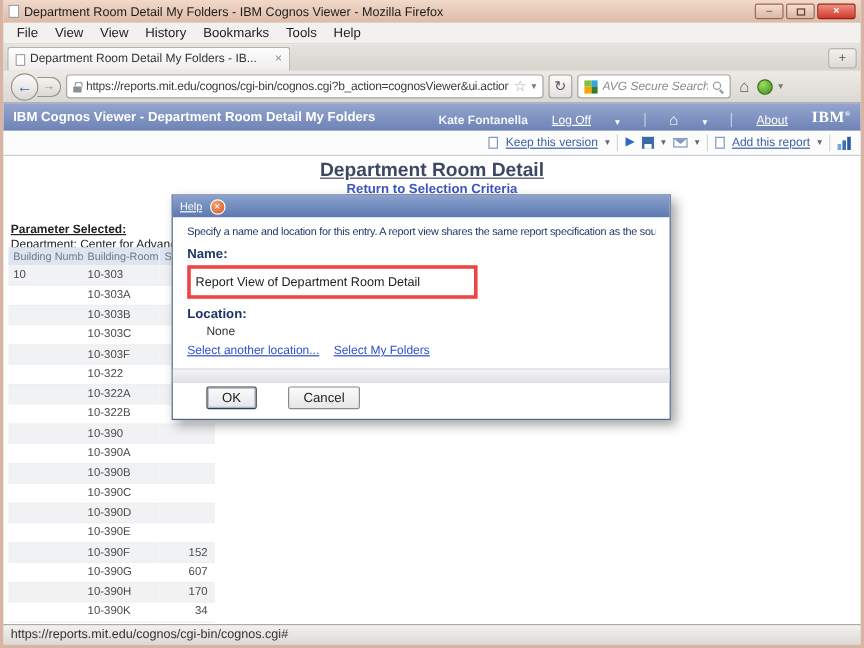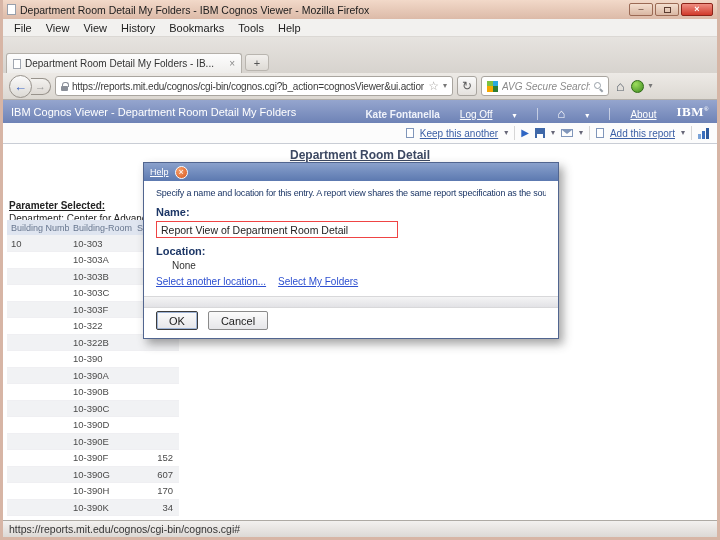--- a/index.html
+++ b/index.html
@@ -20,22 +20,22 @@
         font-size:9px; color:#5a3b30; line-height:1; }
   .wb .maxbox { width:7px; height:6px; border:1px solid #5a3b30; display:block; }
   .wb.close { width:32px; background:linear-gradient(#ef8e82,#d13a2b); color:#fff; font-weight:bold; border-color:#8d2318; }
 
   
   .menubar { height:18px; background:#f2f1ef; border-bottom:1px solid #dbd8d4; display:flex; align-items:center;
              padding-left:4px; flex:0 0 auto; }
   .menu-item { font-size:11px; color:#222; padding:2px 7px; cursor:default; }
 
   
-  .tabbar { height:36px; background:linear-gradient(#e6e3df,#d7d3ce); display:flex; align-items:flex-end;
-            padding:2px 3px 0; gap:3px; flex:0 0 auto; }
+  .tabbar { height:22px; background:linear-gradient(#e6e3df,#d7d3ce); display:flex; align-items:flex-end;
+            padding:2px 3px 0; gap:3px; flex:0 0 auto;justify-content:space-between; }
   .tab { width:236px; height:20px; background:linear-gradient(#fdfdfd,#efeeec); border:1px solid #b4b0aa;
          border-bottom:none; border-radius:3px 3px 0 0; display:flex; align-items:center; padding:0 6px; gap:4px; }
   .tab-fav { width:8px; height:10px; background:#fff; border:1px solid #a0a6b0; flex:0 0 auto; }
   .tab-label { font-size:10px; color:#333; white-space:nowrap; overflow:hidden; flex:1; }
   .tab-close { color:#8a8a8a; font-size:10px; line-height:1; }
   .newtab { width:24px; height:17px; margin-bottom:2px; border:1px solid #b9b5af; border-radius:3px;
             background:linear-gradient(#f2f0ed,#dedad5); font-size:11px; color:#555; display:flex;
             align-items:center; justify-content:center; }
 
   
@@ -72,21 +72,21 @@
                  border:1.5px solid #98a0a8; border-radius:50%; }
   .mag::after { content:""; position:absolute; left:6px; top:6px; width:3.5px; height:1.5px;
                 background:#98a0a8; transform:rotate(45deg); transform-origin:left center; }
   .home-btn { font-size:14px; color:#535d68; padding:0 3px; }
   .addon-ico { width:13px; height:13px; border-radius:50%; border:1px solid #2e6a15;
                background:radial-gradient(circle at 35% 30%, #9ede5e, #3e8b1f); }
 
   
   .cognos-header { height:23px; background:linear-gradient(#95a5ce,#6e83b6); display:flex; align-items:center;
                    padding:0 8px; color:#fff; flex:0 0 auto; }
-  .ch-title { font-size:11px; font-weight:normal; white-space:nowrap; }
+  .ch-title { font-size:11px; font-weight:bold; white-space:nowrap; }
   .ch-right { margin-left:auto; display:flex; align-items:flex-end; gap:20px; font-size:10px; }
   .ch-user { font-weight:bold; color:#f0f3fb; }
   .ch-link { color:#fff; text-decoration:underline; }
   .ch-sep { width:1px; height:12px; background:rgba(255,255,255,.55); }
   .ch-home { font-size:13px; line-height:1; }
   .ch-drop { font-size:8px; }
   .ibm-logo { font-family:"Liberation Serif", serif; font-weight:bold; font-size:13px; letter-spacing:0.5px; }
   .ibm-logo sup { font-size:6px; }
 
   
@@ -101,21 +101,21 @@
   .floppy::after { content:""; position:absolute; left:2px; bottom:0; width:6px; height:4px; background:#fff; }
   .envelope { width:12px; height:8px; background:#fdfdfd; border:1px solid #8096ba; position:relative; }
   .envelope::after { content:""; position:absolute; left:0; top:0; border-left:5px solid transparent;
                      border-right:5px solid transparent; border-top:4px solid #8096ba; }
   .tb-drop { color:#667; font-size:8px; line-height:1; }
   .chart-ico { display:flex; align-items:flex-end; gap:1px; height:11px; }
   .chart-ico i { width:3px; display:block; }
 
   
   .content { flex:1 1 auto; position:relative; background:#fff; overflow:hidden; }
-  .report-title { position:absolute; top:4px; left:0; right:0; text-align:center; font-size:12px;
+  .report-title { position:absolute; top:4px; left:0; right:0; text-align:center; font-size:16px;
                   font-weight:bold; color:#3d4963; text-decoration:underline; }
   .return-link { position:absolute; top:22px; left:0; right:0; text-align:center; font-size:11px;
                  font-weight:bold; color:#3c55c0; text-decoration:underline; }
   .param-heading { position:absolute; top:56px; left:6px; font-size:10px; font-weight:bold;
                    text-decoration:underline; color:#222; }
   .param-value { position:absolute; top:69px; left:6px; font-size:10px; color:#222; white-space:nowrap; }
 
   table.room-table { position:absolute; top:76px; left:4px; border-collapse:collapse; table-layout:fixed; width:172px; }
   .room-table th { background:#dfe5f0; color:#68778f; font-size:9px; font-weight:normal; text-align:left;
                    padding:2px 4px; height:15px; white-space:nowrap; overflow:hidden; }
@@ -131,31 +131,31 @@
   .dlg-title { height:18px; background:linear-gradient(#8aa1cc,#5c79b0); display:flex; align-items:center;
                padding:0 6px; gap:6px; }
   .dlg-title-text { color:#fff; font-size:11px; font-weight:bold; flex:1; }
   .dlg-help { color:#fff; font-size:9px; text-decoration:underline; }
   .dlg-close { width:13px; height:13px; border-radius:50%; border:1px solid #fff; color:#fff; font-size:9px;
                line-height:11px; text-align:center; background:radial-gradient(circle at 35% 30%, #f5a06a, #d9571f); }
   .dlg-body { padding:7px 12px 8px; }
   .dlg-desc { font-size:9px; color:#1c3666; white-space:nowrap; overflow:hidden; letter-spacing:-0.2px;
               margin-bottom:8px; }
   .dlg-label { font-size:11px; font-weight:bold; color:#1c3666; margin:7px 0 3px; }
-  .dlg-input { width:242px; height:17px; border:1px solid #ef4444; font-size:10.5px; padding:1px 4px;
+  .dlg-input { width:242px; height:28px; border:3px solid #ef4444; font-size:10.5px; padding:1px 4px;
                font-family:inherit; color:#222; display:block; }
   .dlg-none { font-size:10px; color:#333; margin:1px 16px 5px; }
   .dlg-links { display:flex; gap:12px; font-size:10px; }
   .dlg-link { color:#2d4fd0; text-decoration:underline; }
   .dlg-strip { height:12px; background:linear-gradient(#f4f4f5,#e2e2e6); border-top:1px solid #d8d8da;
                border-bottom:1px solid #d8d8da; margin:9px -12px 0; }
   .dlg-buttons { display:flex; gap:10px; margin-top:3px; }
   .btn { font-size:11px; height:19px; min-width:40px; padding:0 12px; color:#222;
          background:linear-gradient(#fbfbfb,#e6e6e9); border:1px solid #8a8a8a; border-radius:2px;
-         font-family:inherit; }
+         font-family:inherit;margin-left:16px; }
   .btn.ok { border-color:#3c3c3c; box-shadow:0 0 0 1px #9fb4d6 inset; }
 
   
   .statusbar { height:17px; background:linear-gradient(#f3f1ef,#dcd9d5); border-top:1px solid #aeaaa4;
                display:flex; align-items:center; padding:0 6px; font-size:10.5px; color:#333; flex:0 0 auto; }
 </style>
 </head>
 <body>
 
 <div class="window">
@@ -237,21 +237,21 @@
       <span class="ch-home">⌂</span>
       <span class="ch-drop">▾</span>
       <span class="ch-sep"></span>
       <span class="ch-link">About</span>
       <span class="ibm-logo"><span>IBM</span><sup>®</sup></span>
     </span>
   </div>
 
   <div class="cognos-toolbar">
     <span class="page-ico"></span>
-    <span class="tb-link">Keep this another</span>
+    <span class="tb-link">Keep this version</span>
     <span class="tb-drop">▾</span>
     <span class="tb-sep"></span>
     <span class="run-ico">▶</span>
     <span class="floppy"></span>
     <span class="tb-drop">▾</span>
     <span class="envelope"></span>
     <span class="tb-drop">▾</span>
     <span class="tb-sep"></span>
     <span class="page-ico"></span>
     <span class="tb-link">Add this report</span>
@@ -305,20 +305,25 @@
           <td>10-303F</td>
           <td class="cell-val"></td>
         </tr>
           <tr>
           <td></td>
           <td>10-322</td>
           <td class="cell-val"></td>
         </tr>
           <tr>
           <td></td>
+          <td>10-322A</td>
+          <td class="cell-val"></td>
+        </tr>
+          <tr>
+          <td></td>
           <td>10-322B</td>
           <td class="cell-val"></td>
         </tr>
           <tr>
           <td></td>
           <td>10-390</td>
           <td class="cell-val"></td>
         </tr>
           <tr>
           <td></td>

